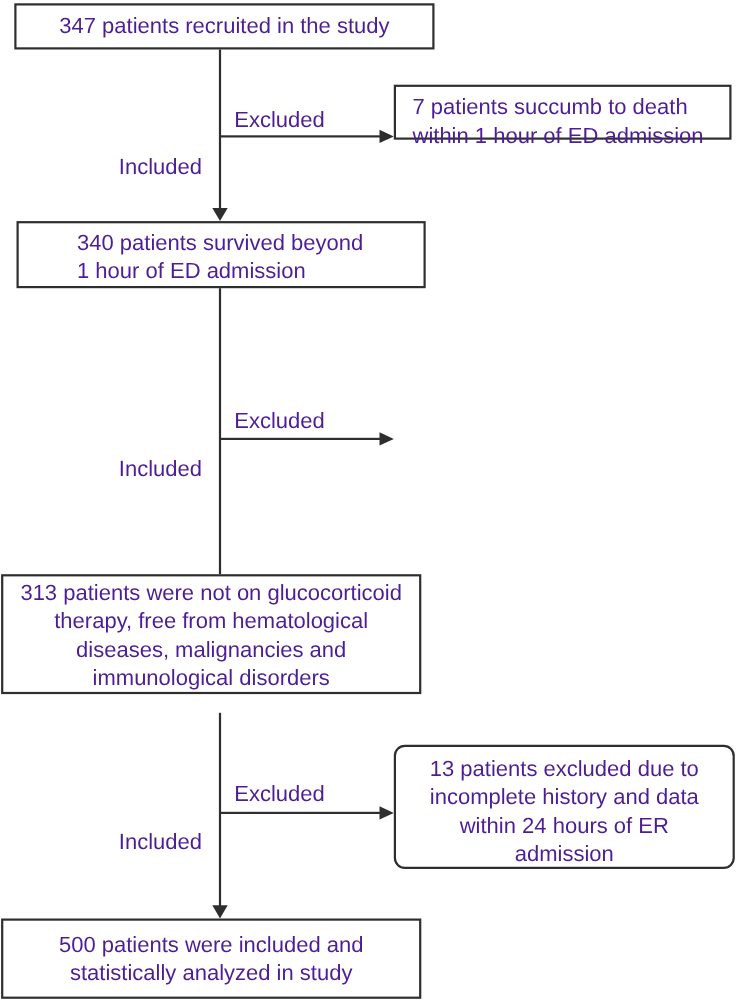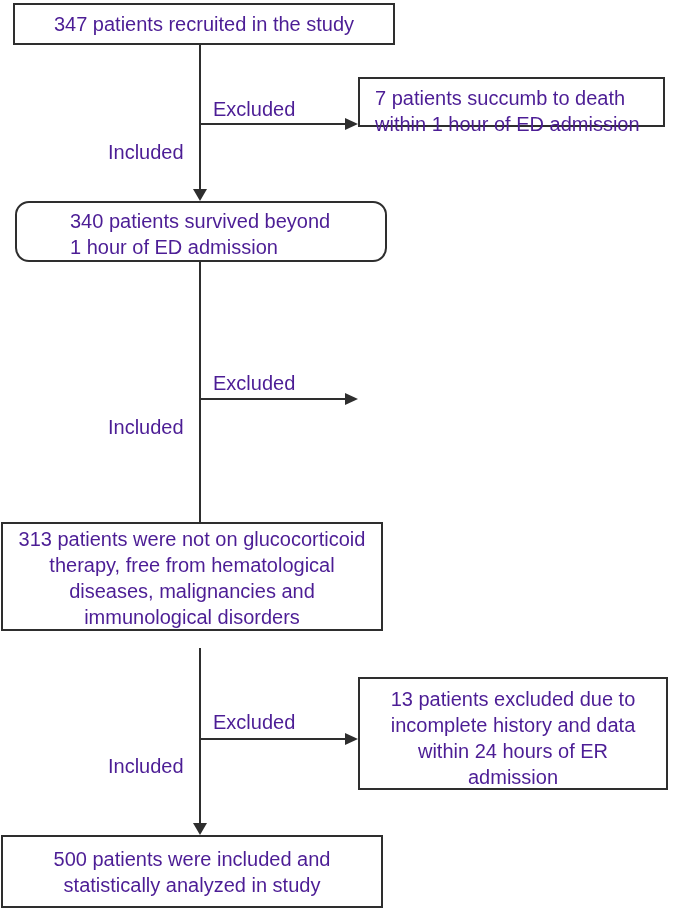--- a/index.html
+++ b/index.html
@@ -78,21 +78,21 @@
   <div class="hline" style="left:200px; top:123px; width:146px;"></div>
   <div class="arrow-right" style="left:345px; top:118px;"></div>
   <div class="branch-label" style="left:213px; top:98px;">Excluded</div>
   <div class="branch-label" style="left:108px; top:141px;">Included</div>
 
   <div class="flow-box" style="left:358px; top:77px; width:307px; height:50px; padding:6px 6px 12px 15px;">
     <div class="box-text">7 patients succumb to death
 within 1 hour of ED admission</div>
   </div>
 
-  <div class="flow-box" style="left:15px; top:201px; width:372px; height:61px; padding:5px 6px 0 53px;border-radius:14px;">
+  <div class="flow-box" style="left:15px; top:201px; width:372px; height:61px; padding:5px 6px 0 53px;">
     <div class="box-text">340 patients survived beyond
 1 hour of ED admission</div>
   </div>
 
   <div class="vline" style="left:199px; top:262px; height:266px;"></div>
   <div class="arrow-down" style="left:193px; top:527px;"></div>
   <div class="hline" style="left:200px; top:398px; width:146px;"></div>
   <div class="arrow-right" style="left:345px; top:393px;"></div>
   <div class="branch-label" style="left:213px; top:372px;">Excluded</div>
   <div class="branch-label" style="left:108px; top:416px;">Included</div>
@@ -105,21 +105,21 @@
 immunological disorders</div>
   </div>
 
   <div class="vline" style="left:199px; top:648px; height:176px;"></div>
   <div class="arrow-down" style="left:193px; top:823px;"></div>
   <div class="hline" style="left:200px; top:738px; width:146px;"></div>
   <div class="arrow-right" style="left:345px; top:733px;"></div>
   <div class="branch-label" style="left:213px; top:711px;">Excluded</div>
   <div class="branch-label" style="left:108px; top:755px;">Included</div>
 
-  <div class="flow-box center-text" style="left:358px; top:677px; width:310px; height:113px; padding:7px 2px 0 2px;">
+  <div class="flow-box center-text" style="left:358px; top:677px; width:310px; height:113px; padding:7px 2px 0 2px;border-radius:10px;">
     <div class="box-text">13 patients excluded due to
 incomplete history and data
 within 24 hours of ER
 admission</div>
   </div>
 
   <div class="flow-box vcenter center-text" style="left:1px; top:835px; width:382px; height:73px;">
     <div class="box-text">500 patients were included and
 statistically analyzed in study</div>
   </div>

